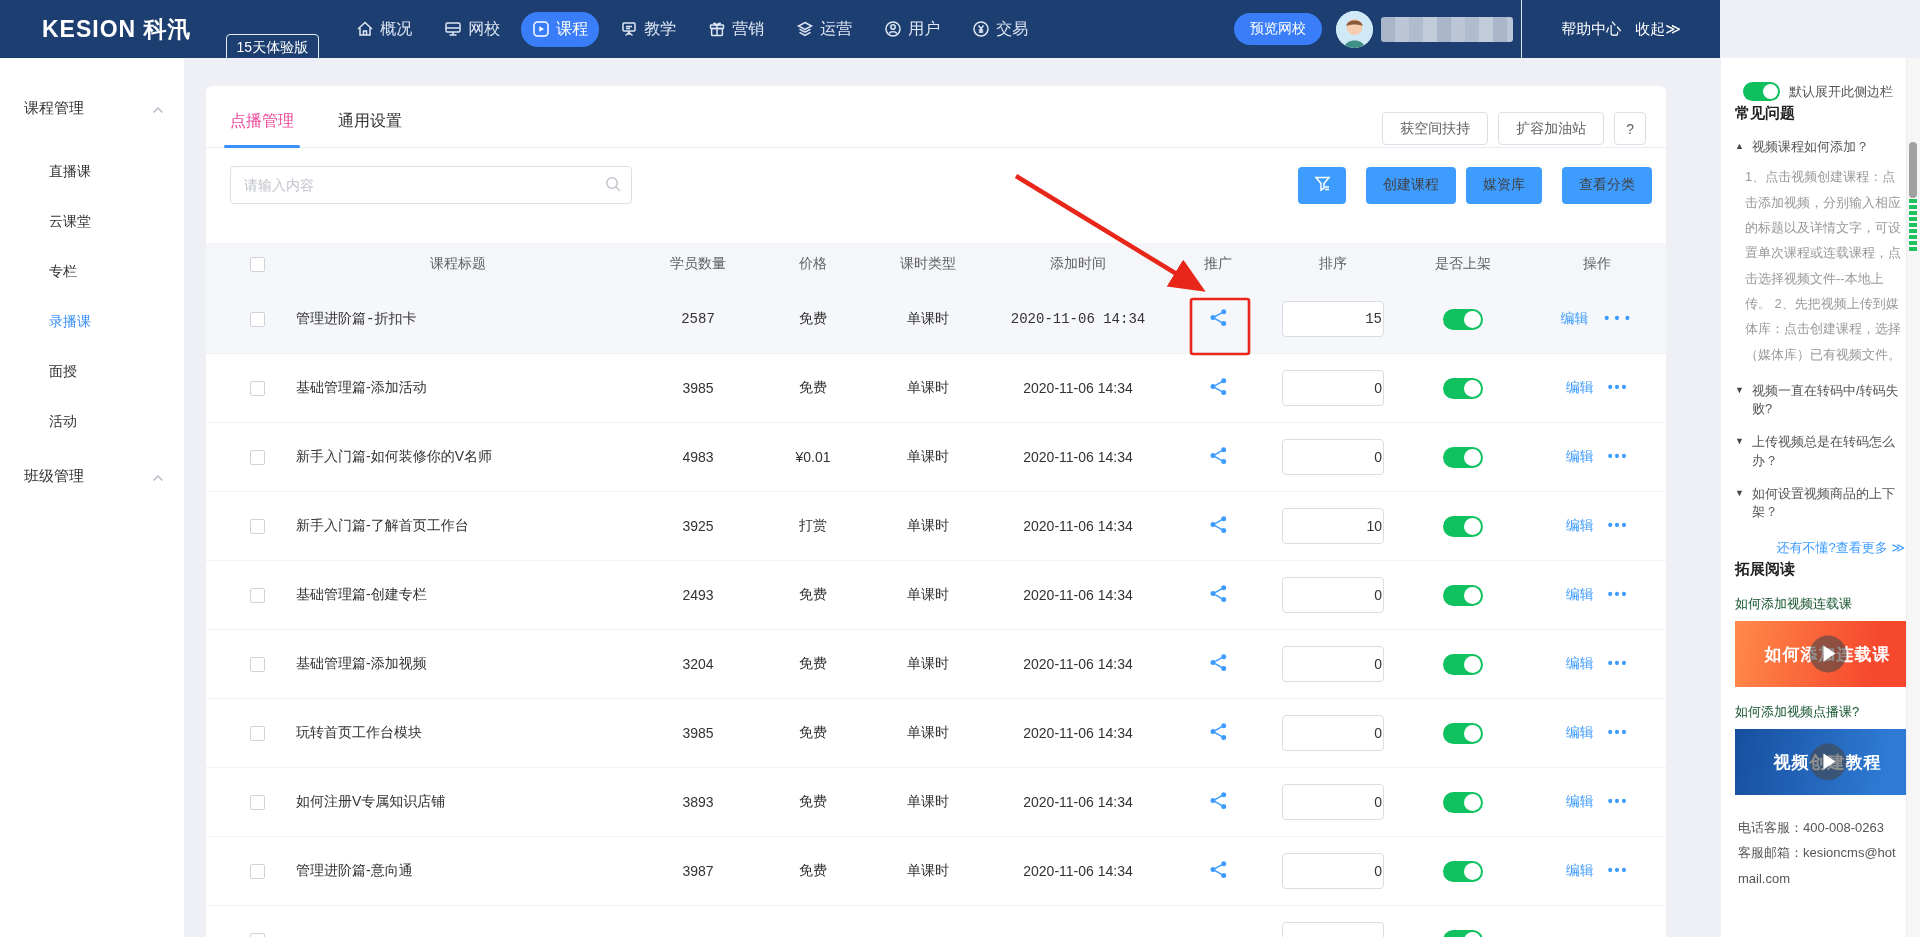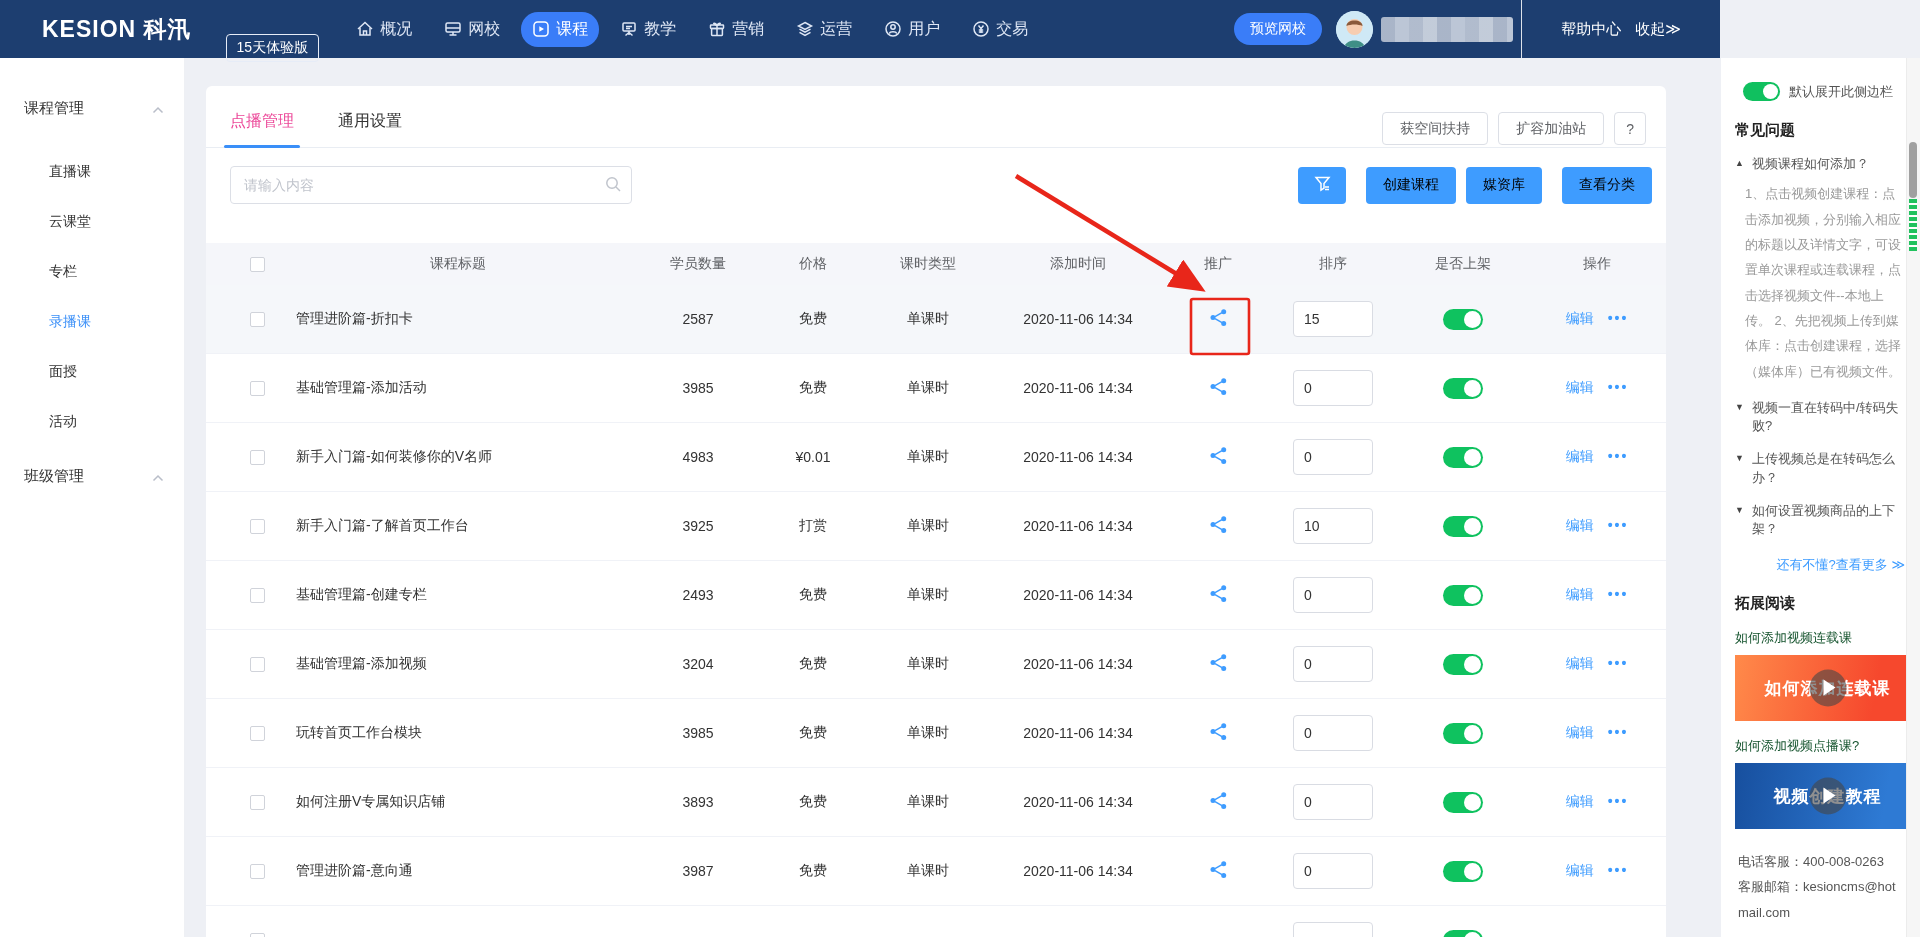--- a/index.html
+++ b/index.html
@@ -40,47 +40,47 @@
   .head-actions { position:absolute; right:20px; top:26px; display:flex; gap:10px; }
   .ghost-btn { background:#fff; border:1px solid #dcdfe6; color:#606266; font-size:14px; height:33px; padding:0 17px; border-radius:4px; cursor:pointer; white-space:nowrap; }
   .ghost-btn.sq { padding:0 11px; }
 
   .toolbar { display:flex; align-items:center; padding:18px 14px 0 24px; }
   .search-box { position:relative; width:402px; }
   .search-box input { width:100%; height:38px; border:1px solid #dcdfe6; border-radius:4px; padding:0 34px 0 13px; font-size:14px; color:#333; outline:none; font-family:inherit; }
   .search-box input::placeholder { color:#c0c4cc; }
   .search-icon { position:absolute; right:10px; top:10px; }
   .toolbar-right { margin-left:auto; display:flex; align-items:center; }
-  .blue-btn { background:#3e9cff; border:none; color:#000000; font-size:14px; height:37px; padding:0 17px; border-radius:4px; cursor:pointer; white-space:nowrap; }
+  .blue-btn { background:#3e9cff; border:none; color:#404040; font-size:14px; height:37px; padding:0 17px; border-radius:4px; cursor:pointer; white-space:nowrap; }
   .icon-btn { width:48px; display:flex; align-items:center; justify-content:center; padding:0; }
   .ml20 { margin-left:20px; } .ml10 { margin-left:10px; }
 
   
   .table { margin-top:39px; }
   .thead, .trow { display:grid; grid-template-columns:72px 360px 120px 110px 120px 180px 100px 130px 130px auto; align-items:center; }
   .thead { background:#f5f6fa; height:42px; font-size:14px; color:#606266; }
   .trow { height:69px; border-bottom:1px solid #f0f2f7; font-size:14px; color:#333; background:#fff; }
-  .trow.hl { background:#f5f7fa; }
+  .trow.hl { background:#f5f7fa;font-family:Liberation Mono, monospace; }
   .cell { text-align:center; }
   .c-check { text-align:left; padding-left:44px; }
   .c-title { text-align:left; padding-left:18px; }
   .checkbox { display:inline-block; width:15px; height:15px; border:1px solid #d0d3da; border-radius:2px; background:#fff; vertical-align:middle; cursor:pointer; }
-  .sort-input { width:80px; height:36px; border:1px solid #d9dce3; border-radius:4px; padding:0 10px; font-size:14px; color:#333; outline:none; font-family:inherit; }
+  .sort-input { width:102px; height:36px; border:1px solid #d9dce3; border-radius:4px; padding:0 1px; font-size:14px; color:#333; outline:none; font-family:inherit;text-align:right; }
   .switch { display:inline-block; width:40px; height:21px; border-radius:11px; background:#0fc25f; position:relative; cursor:pointer; vertical-align:middle; }
   .switch::after { content:""; position:absolute; right:2px; top:2px; width:17px; height:17px; border-radius:50%; background:#fff; }
   .edit-link { color:#3e9cff; cursor:pointer; text-decoration:none; }
   .dots { color:#3e9cff; font-weight:bold; letter-spacing:2px; margin-left:14px; cursor:pointer; }
   .share-wrap { display:inline-flex; cursor:pointer; }
 
   
   .rpanel { position:absolute; left:1721px; top:58px; width:199px; bottom:0; background:#fff; font-size:13px; color:#555; overflow:hidden; }
   .rp-toggle-row { display:flex; align-items:center; gap:9px; margin:24px 0 0 22px; }
   .mini-switch { display:inline-block; width:37px; height:19px; border-radius:10px; background:#10c05f; position:relative; cursor:pointer; flex:none; }
   .mini-switch::after { content:""; position:absolute; right:2px; top:2px; width:15px; height:15px; border-radius:50%; background:#fff; }
-  .rp-head { font-size:15px; font-weight:bold; color:#222; margin:20px 0 0 14px; }
+  .rp-head { font-size:15px; font-weight:bold; color:#222; margin:3px 0 0 14px; }
   .faq-q { display:flex; gap:8px; align-items:flex-start; margin:15px 14px 0; cursor:pointer; line-height:1.4; }
   .tri { font-size:9px; color:#444; padding-top:2px; flex:none; }
   .faq-body { margin:8px 14px 0 24px; color:#999; line-height:1.95; }
   .more-link { text-align:right; margin:18px 15px 0 0; color:#3e9cff; cursor:pointer; }
   .read-cap { margin:16px 0 0 14px; color:#14532d; }
   .banner { position:relative; margin:8px 0 0 14px; width:185px; height:66px; display:flex; align-items:center; justify-content:center; color:#fff; font-size:17px; font-weight:bold; letter-spacing:1px; cursor:pointer; }
   .banner.orange { background:linear-gradient(100deg,#ff8a4a 0%,#f6482d 75%); }
   .banner.blue { background:linear-gradient(100deg,#174f9e 0%,#2e7ad4 80%); }
   .play { position:absolute; left:50%; top:50%; transform:translate(-50%,-50%); width:37px; height:37px; border-radius:50%; background:rgba(70,70,70,.6); }
   .play::after { content:""; position:absolute; left:14px; top:10px; border-left:12px solid #fff; border-top:8px solid transparent; border-bottom:8px solid transparent; }

